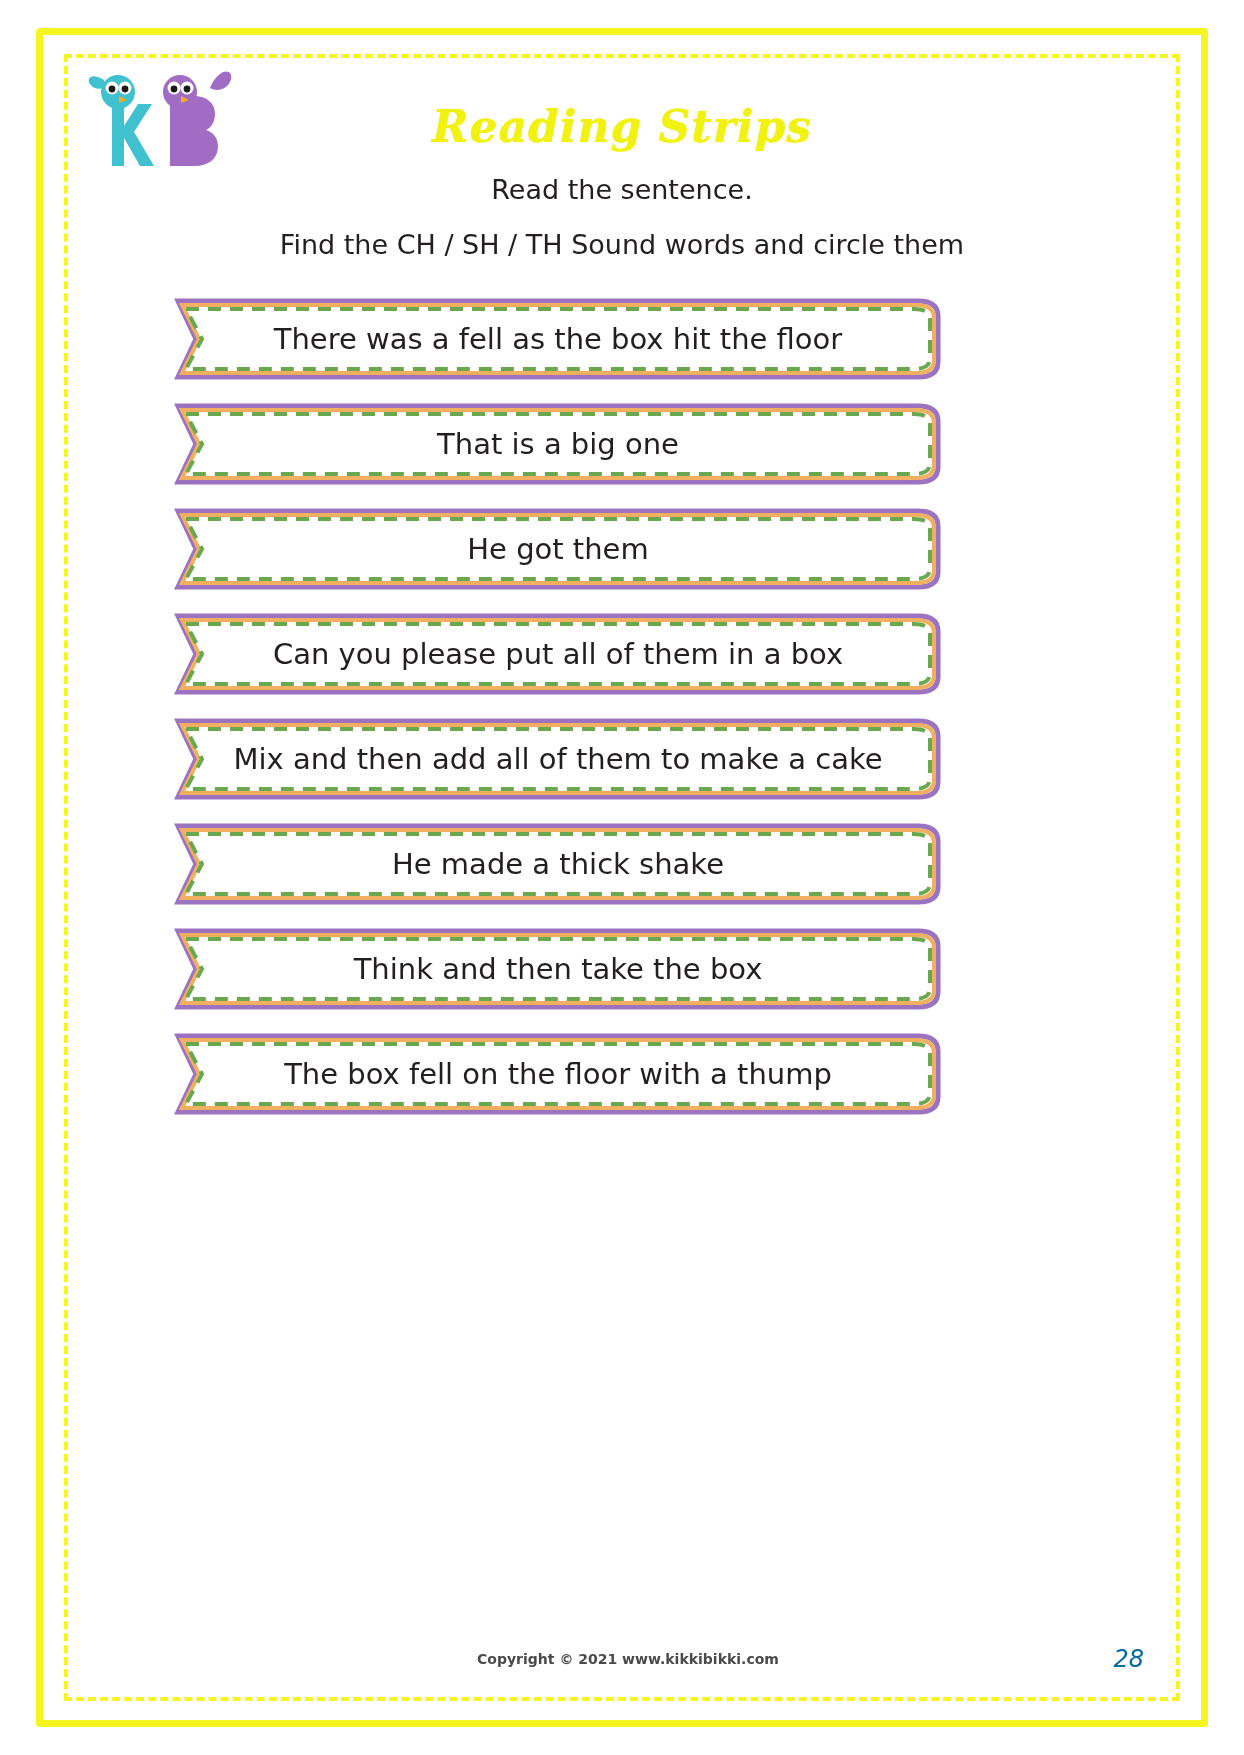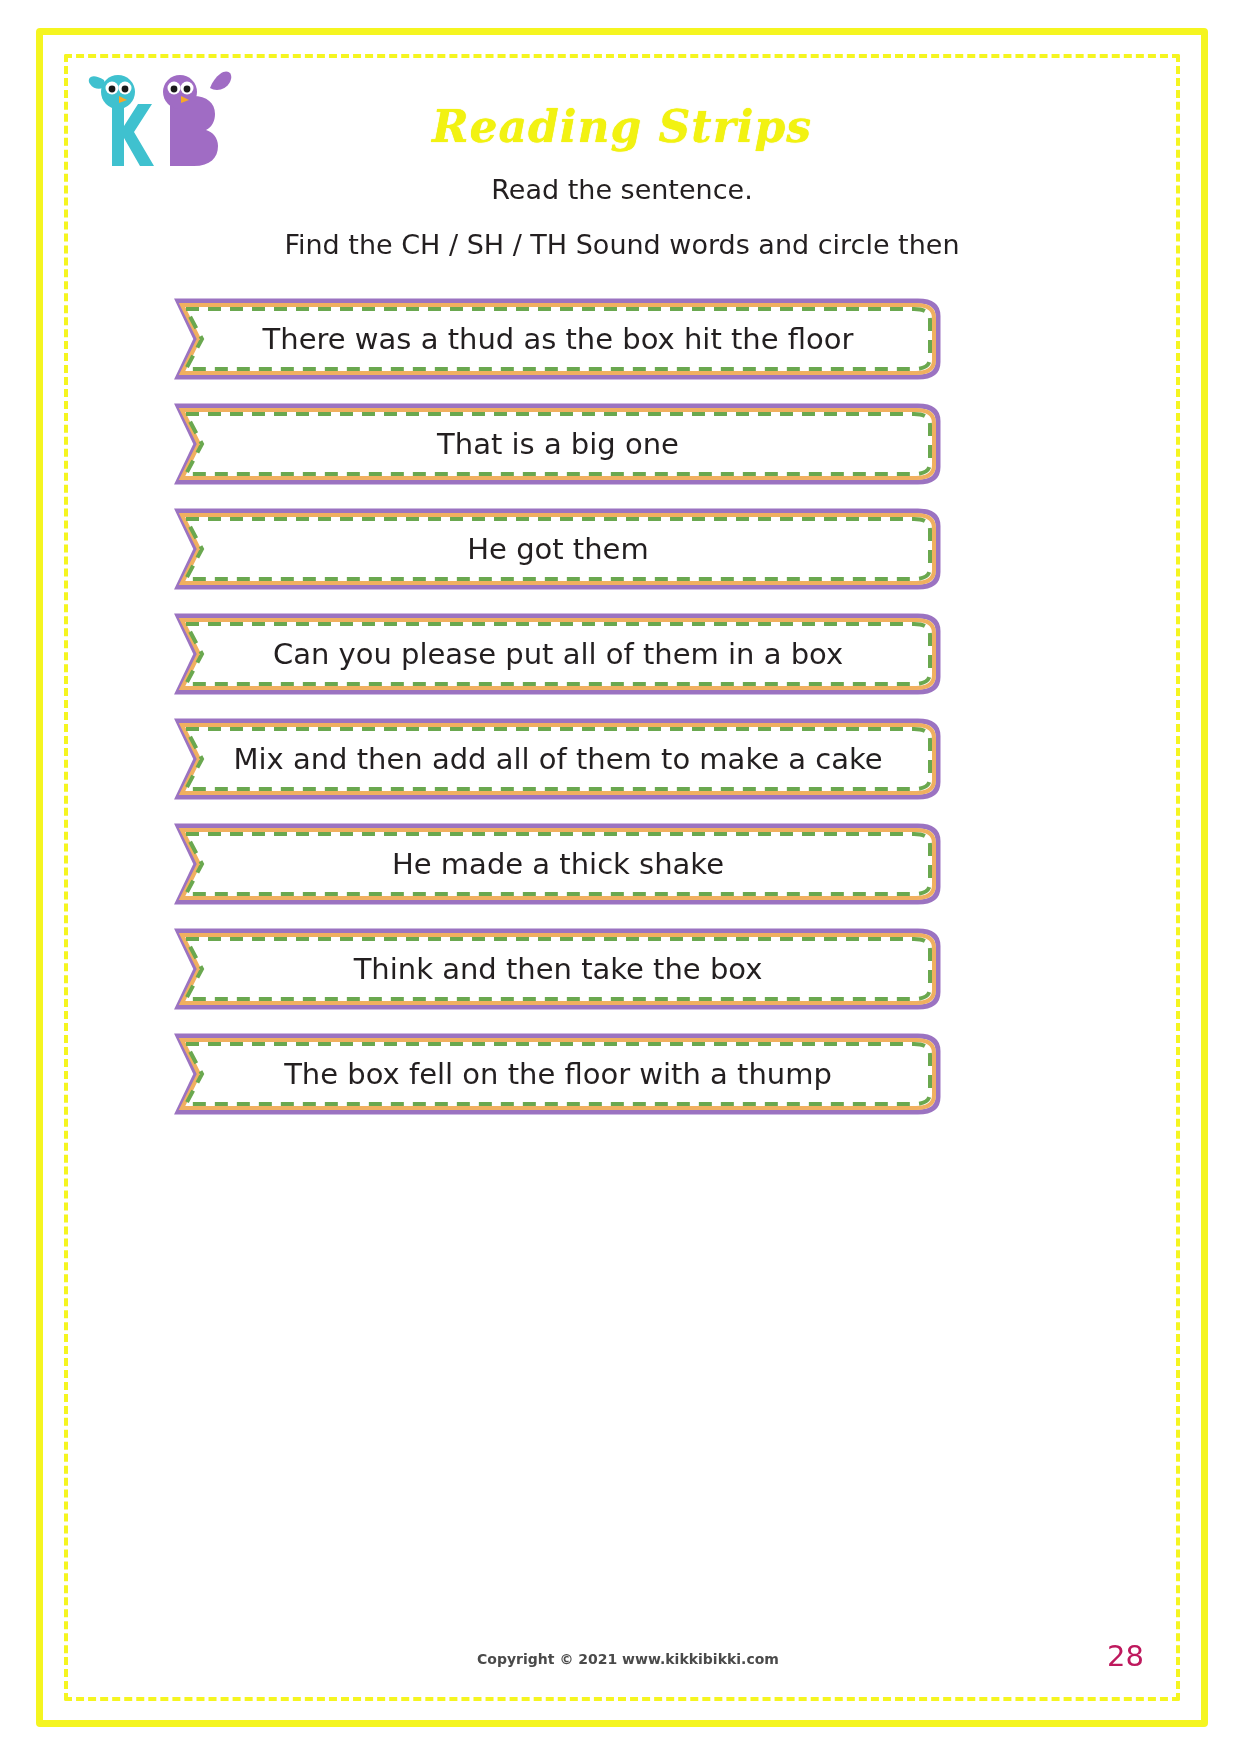--- a/index.html
+++ b/index.html
@@ -111,23 +111,24 @@
     font-size: 14px;
     font-weight: bold;
     color: #4a4a4a;
     font-family: "DejaVu Sans", sans-serif;
     padding-left: 12px;
   }
   .page-number {
     position: absolute;
     right: 100px;
     bottom: 82px;
-    font-size: 29px;
-    color: #be185d;
-    font-family: "DejaVu Sans", sans-serif;
+    font-size: 24px;
+    color: #0369a1;
+    font-family: "DejaVu Sans", sans-serif;
+    font-style: italic;
   }
 </style>
 </head>
 <body>
 
 <div class="page">
 
   <div class="frame-outer"></div>
   <div class="frame-inner"></div>
 
@@ -154,34 +155,34 @@
         <circle cx="96" cy="23" r="3.4" fill="#1a1a1a"></circle>
         <circle cx="109" cy="23" r="3.4" fill="#1a1a1a"></circle>
         <path d="M103 30 L111 34 L103 37 Z" fill="#f7a926"></path>
       </g>
     </svg>
   </div>
 
   <div class="header">
     <div class="title">Reading Strips</div>
     <div class="subtitle">Read the sentence.</div>
-    <div class="subtitle">Find the CH / SH / TH Sound words and circle then</div>
+    <div class="subtitle">Find the CH / SH / TH Sound words and circle them</div>
   </div>
 
   <div class="strips">
 
     <div class="strip">
       <div class="strip-frame">
         <svg width="772" height="86" viewBox="0 0 772 86" xmlns="http://www.w3.org/2000/svg">
           <path d="M6 5 L746 5 Q766 5 766 20 L766 66 Q766 81 746 81 L6 81 L24 43 Z" fill="#ffffff" stroke="#9b73c1" stroke-width="5"></path>
           <path d="M10 9 L744 9 Q762 9 762 22 L762 64 Q762 77 744 77 L10 77 L27 43 Z" fill="none" stroke="#f0b060" stroke-width="4"></path>
           <path d="M14 13 L742 13 Q758 13 758 24 L758 62 Q758 73 742 73 L14 73 L30 43 Z" fill="none" stroke="#6aa84f" stroke-width="4" stroke-dasharray="13 9"></path>
         </svg>
       </div>
-      <div class="strip-text">There was a thud as the box hit the floor</div>
+      <div class="strip-text">There was a fell as the box hit the floor</div>
     </div>
 
 
     <div class="strip">
       <div class="strip-frame">
         <svg width="772" height="86" viewBox="0 0 772 86" xmlns="http://www.w3.org/2000/svg">
           <path d="M6 5 L746 5 Q766 5 766 20 L766 66 Q766 81 746 81 L6 81 L24 43 Z" fill="#ffffff" stroke="#9b73c1" stroke-width="5"></path>
           <path d="M10 9 L744 9 Q762 9 762 22 L762 64 Q762 77 744 77 L10 77 L27 43 Z" fill="none" stroke="#f0b060" stroke-width="4"></path>
           <path d="M14 13 L742 13 Q758 13 758 24 L758 62 Q758 73 742 73 L14 73 L30 43 Z" fill="none" stroke="#6aa84f" stroke-width="4" stroke-dasharray="13 9"></path>
         </svg>

